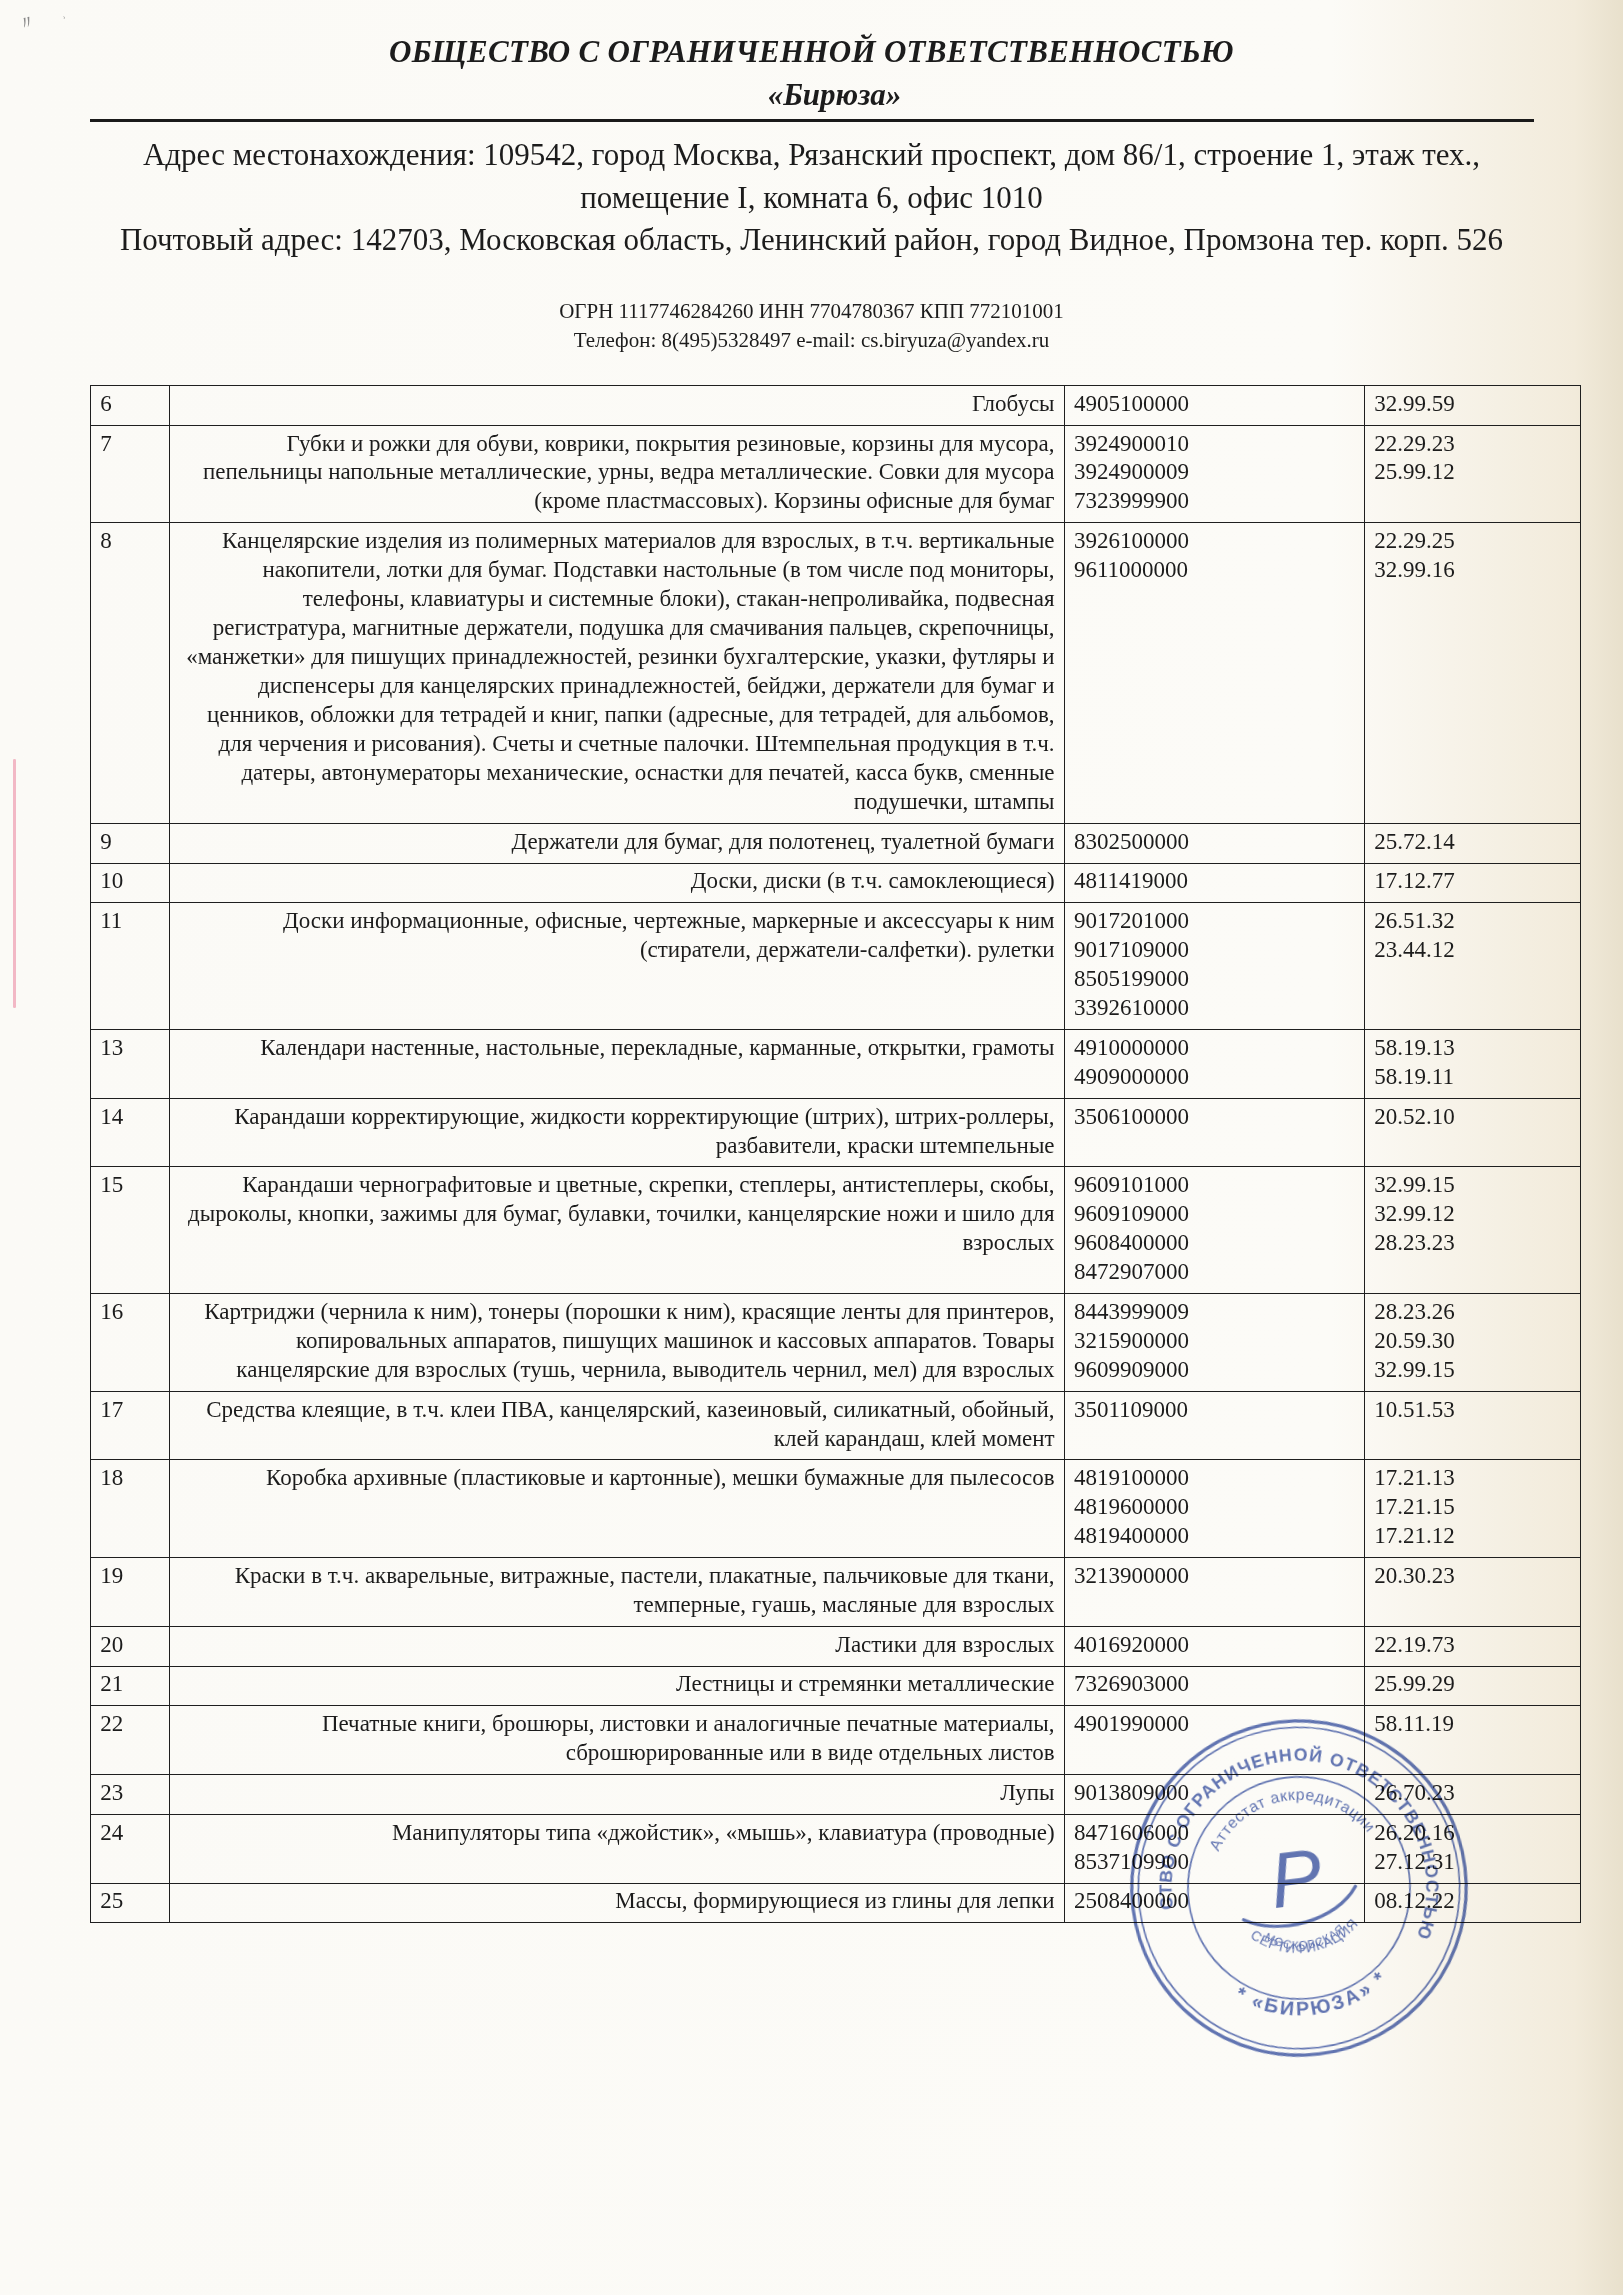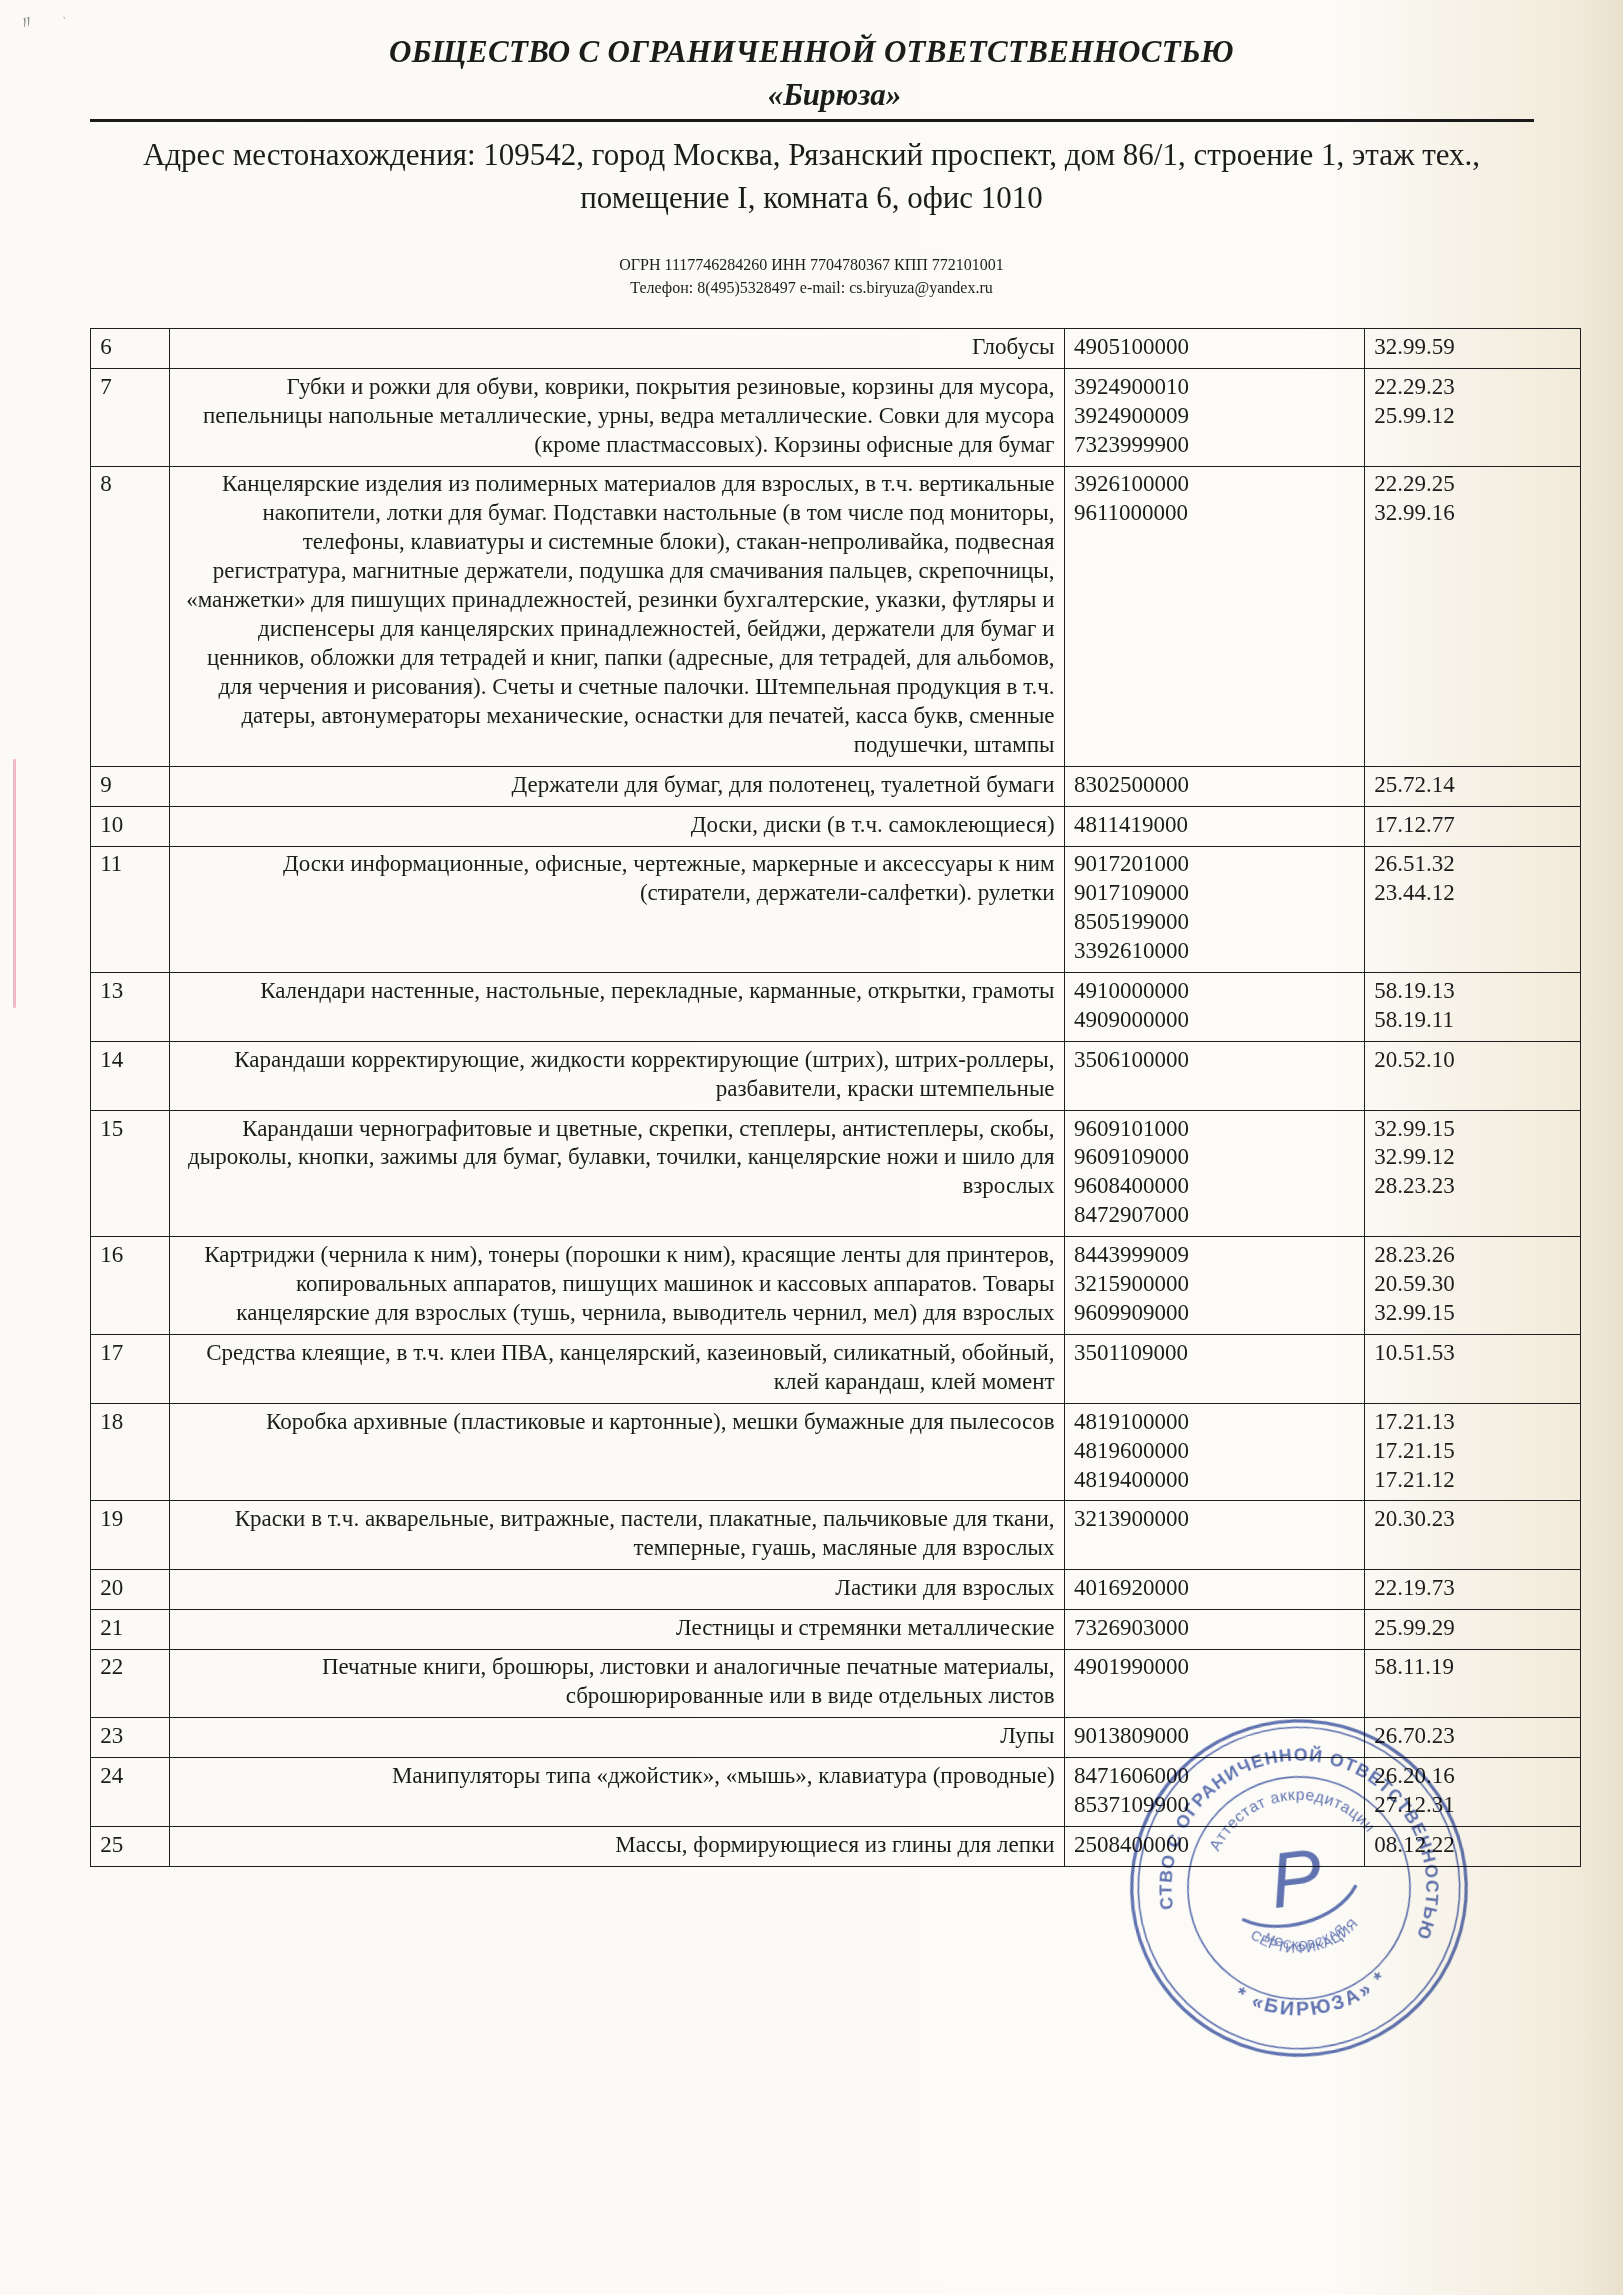--- a/index.html
+++ b/index.html
@@ -15,21 +15,21 @@
   .scan-line{position:absolute;left:13px;top:759px;width:2.6px;height:249px;
     background:rgba(228,92,128,.42);border-radius:1.3px;}
 
   
   .doc-header{padding-top:34px;text-align:center;}
   .company-type{font-size:31px;font-weight:bold;font-style:italic;letter-spacing:0.3px;}
   .company-name{font-size:31px;font-weight:bold;font-style:italic;margin-top:6.5px;padding-left:46px;}
   .title-rule{border:none;border-top:3.3px solid #1a1a1a;width:1444px;margin:6.5px auto 11.8px auto;}
   .addr{font-size:31px;line-height:1.38;}
   .reg-block{margin-top:35px;}
-  .reg-line{font-size:16px;line-height:1.4;}
+  .reg-line{font-size:21px;line-height:1.4;}
 
   
   table.products{
     border-collapse:collapse;table-layout:fixed;
     margin:29px 0 0 90px;width:1412px;
     font-size:23px;line-height:1.26;
   }
   table.products td{
     border:1.6px solid #1f1f1f;vertical-align:top;
     padding:3.9px 9.2px 5.9px 9.2px;
@@ -62,20 +62,21 @@
   <span class="pen-mark" style="left:17px;top:9.2px;">〃</span>
   <span class="pen-mark" style="left:63px;top:14.4px;font-size:11.8px;">ʾ</span>
   <div class="scan-line"></div>
 
   <div class="doc-header">
     <div class="company-type">ОБЩЕСТВО С ОГРАНИЧЕННОЙ ОТВЕТСТВЕННОСТЬЮ</div>
     <div class="company-name">«Бирюза»</div>
     <hr class="title-rule">
     <div class="addr">Адрес местонахождения: 109542, город Москва, Рязанский проспект, дом 86/1, строение 1, этаж тех.,</div>
     <div class="addr">помещение I, комната 6, офис 1010</div>
+    <div class="addr">Почтовый адрес: 142703, Московская область, Ленинский район, город Видное, Промзона тер. корп. 526</div>
     <div class="reg-block">
       <div class="reg-line">ОГРН 1117746284260 ИНН 7704780367 КПП 772101001</div>
       <div class="reg-line">Телефон: 8(495)5328497 e-mail: cs.biryuza@yandex.ru</div>
     </div>
   </div>
 
   <table class="products">
     <tbody>
     <tr>
       <td class="c-num">6</td>

